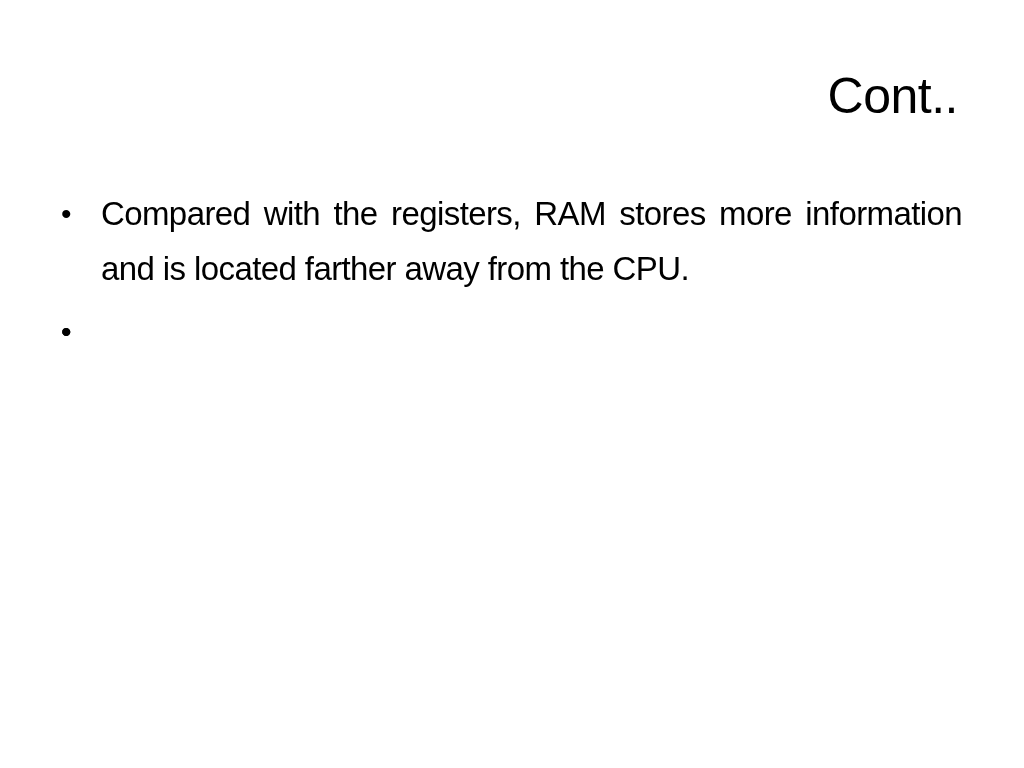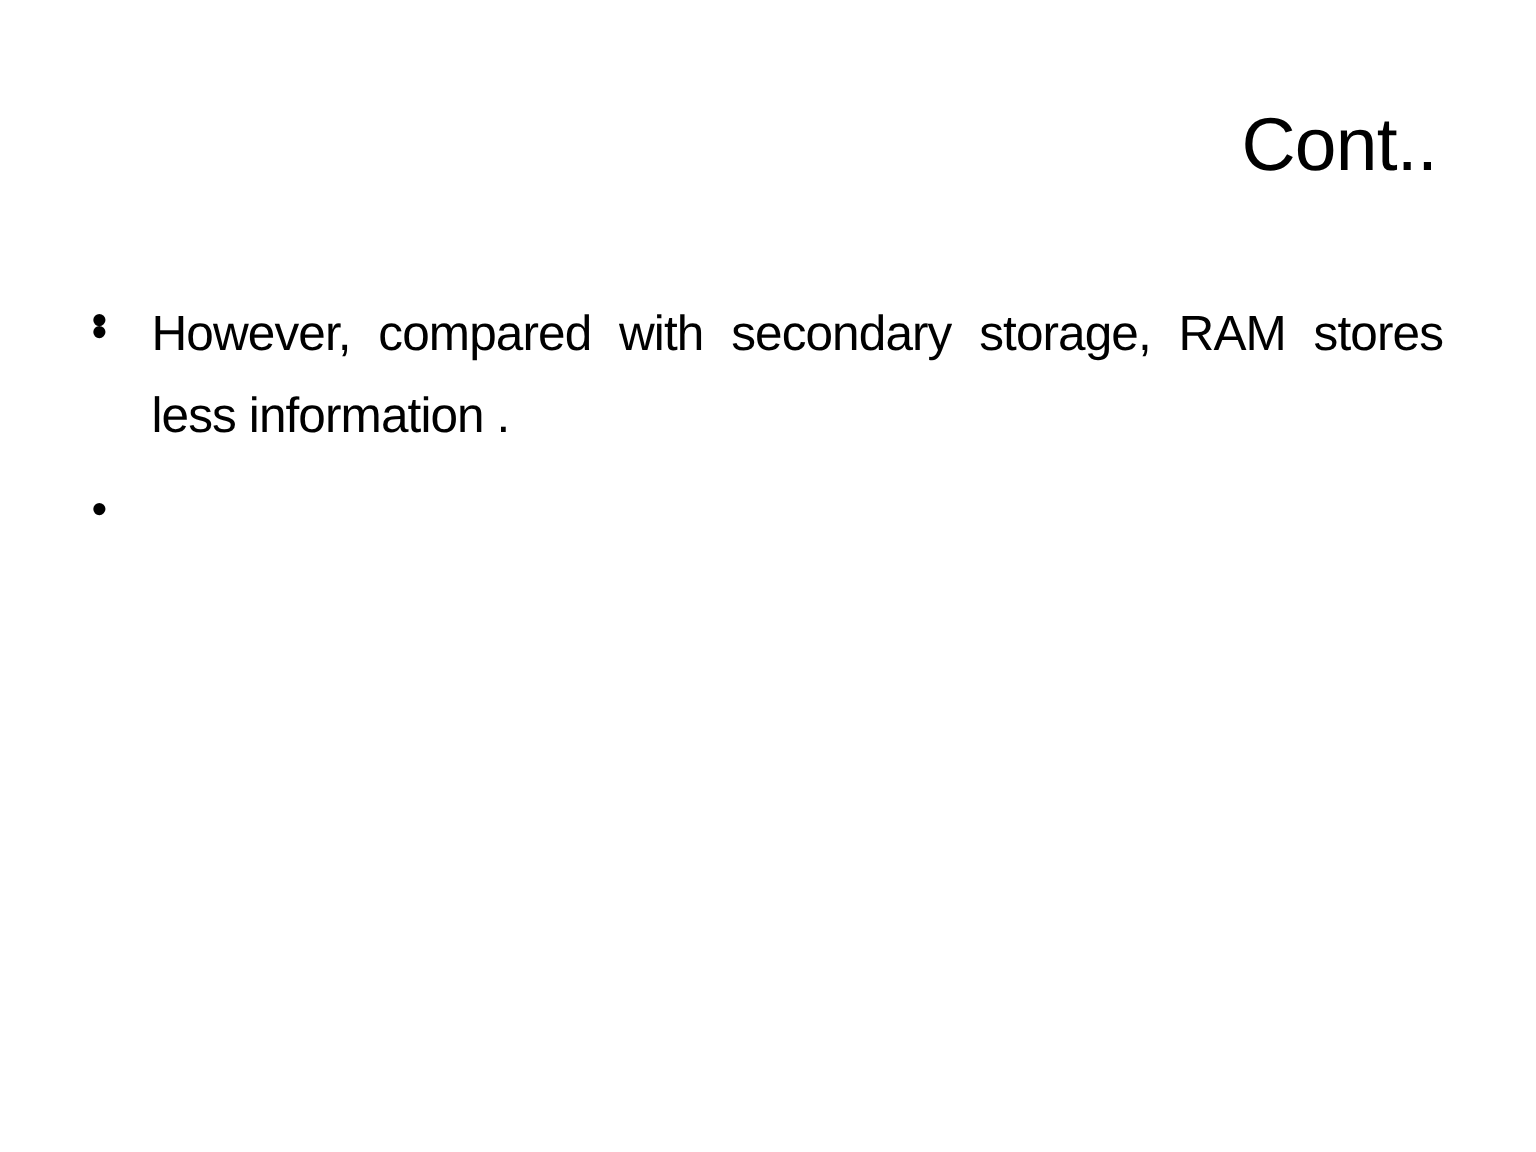--- a/index.html
+++ b/index.html
@@ -63,22 +63,22 @@
   </style>
 </head>
 <body>
 
 <div class="slide">
   <h1 class="title">Cont..</h1>
 
   <ul class="bullets">
     <li class="bullet-item">
       <span class="bullet-dot">•</span>
+      <span>Compared with the registers, RAM stores more information and is located farther away from the CPU.</span>
     </li>
     <li class="bullet-item">
       <span class="bullet-dot">•</span>
-      <span>However, compared with secondary storage, RAM stores less information .</span>
     </li>
     <li class="bullet-item">
       <span class="bullet-dot">•</span>
     </li>
   </ul>
 </div>
 
 </body></html>

